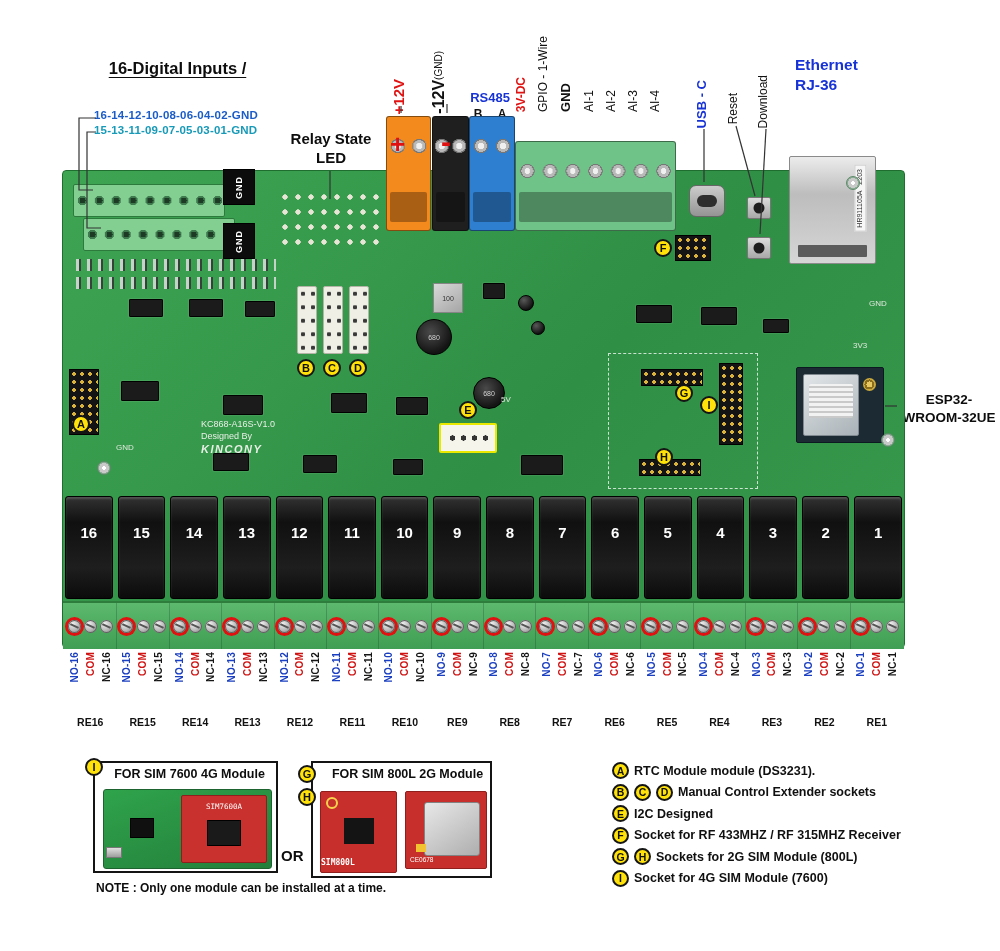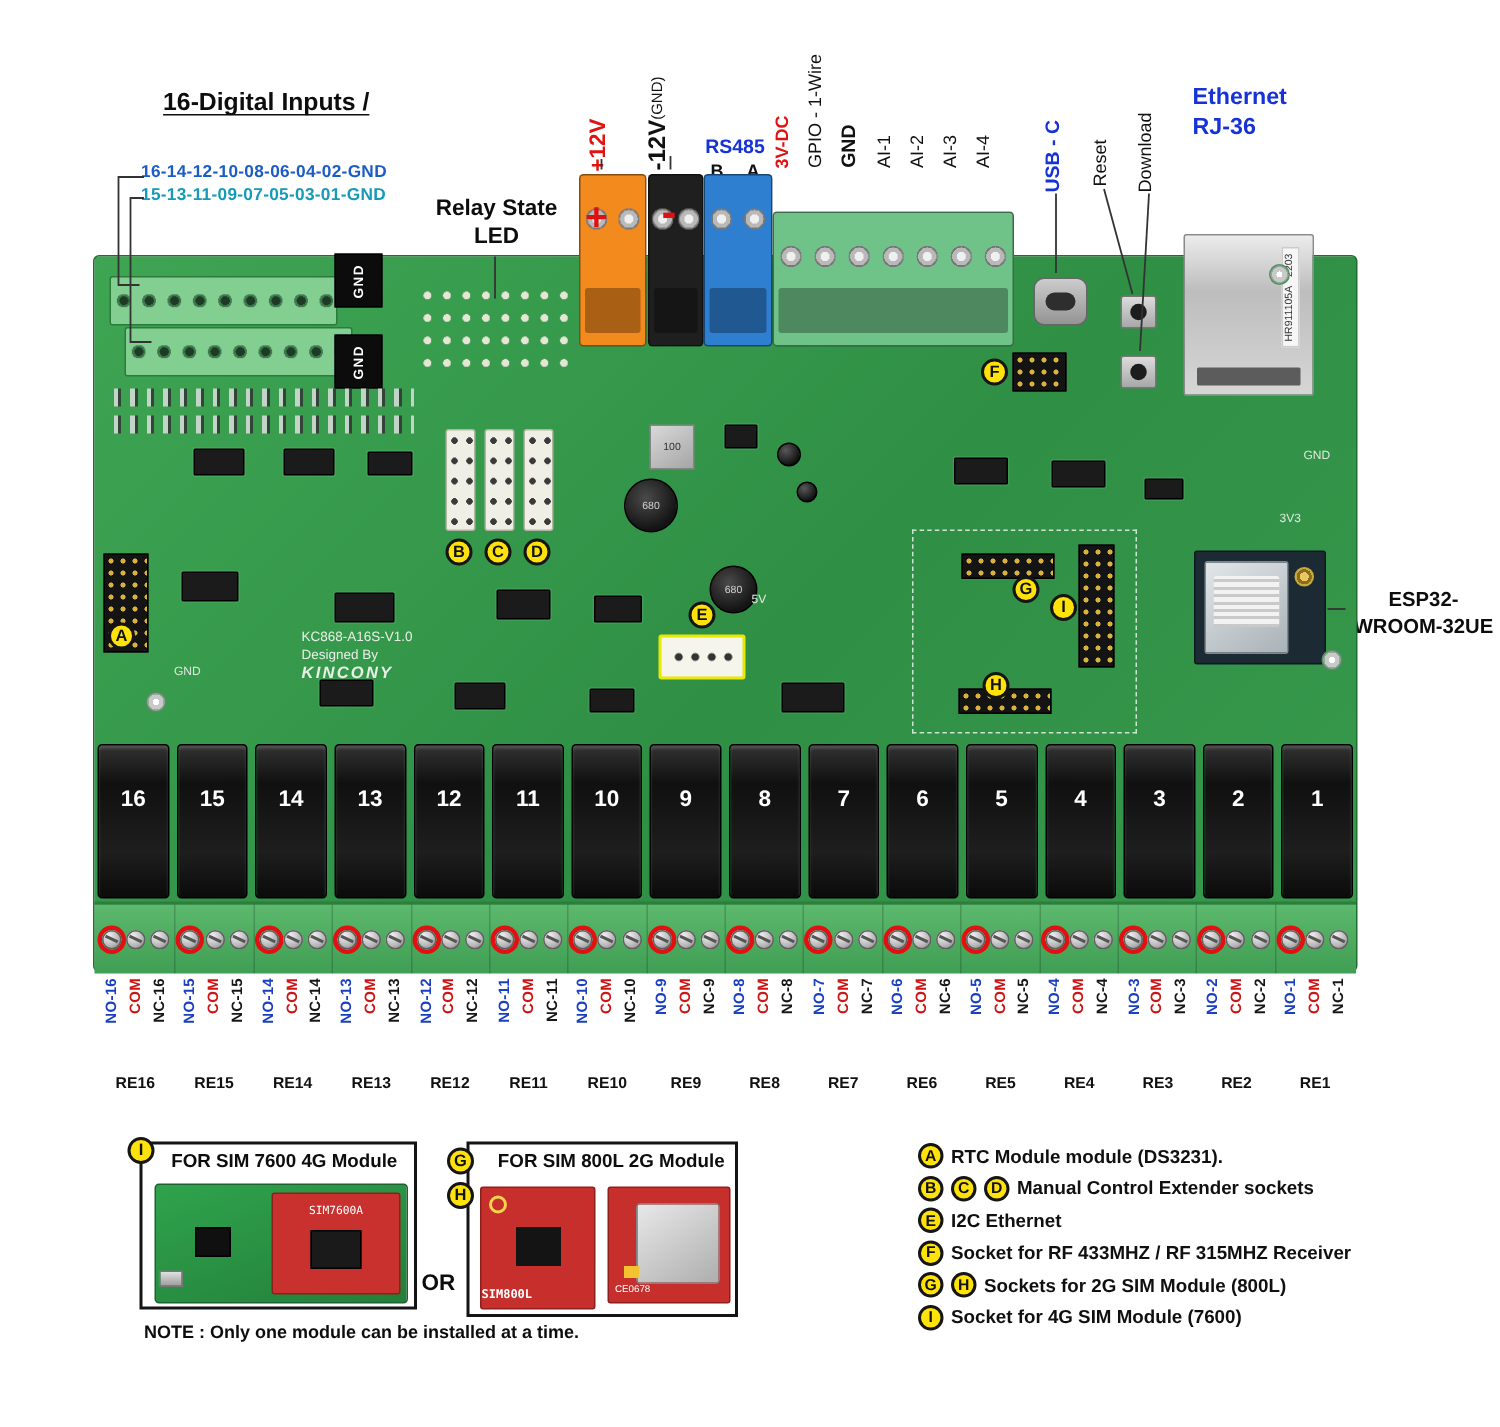--- a/index.html
+++ b/index.html
@@ -534,21 +534,21 @@
       <span class="ltext">RTC Module module (DS3231).</span>
     </div>
     <div class="lrow">
       <span class="lmark">B</span>
       <span class="lmark">C</span>
       <span class="lmark">D</span>
       <span class="ltext">Manual Control Extender sockets</span>
     </div>
     <div class="lrow">
       <span class="lmark">E</span>
-      <span class="ltext">I2C Ethernet</span>
+      <span class="ltext">I2C Designed</span>
     </div>
     <div class="lrow">
       <span class="lmark">F</span>
       <span class="ltext">Socket for RF 433MHZ / RF 315MHZ Receiver</span>
     </div>
     <div class="lrow">
       <span class="lmark">G</span>
       <span class="lmark">H</span>
       <span class="ltext">Sockets for 2G SIM Module (800L)</span>
     </div>

